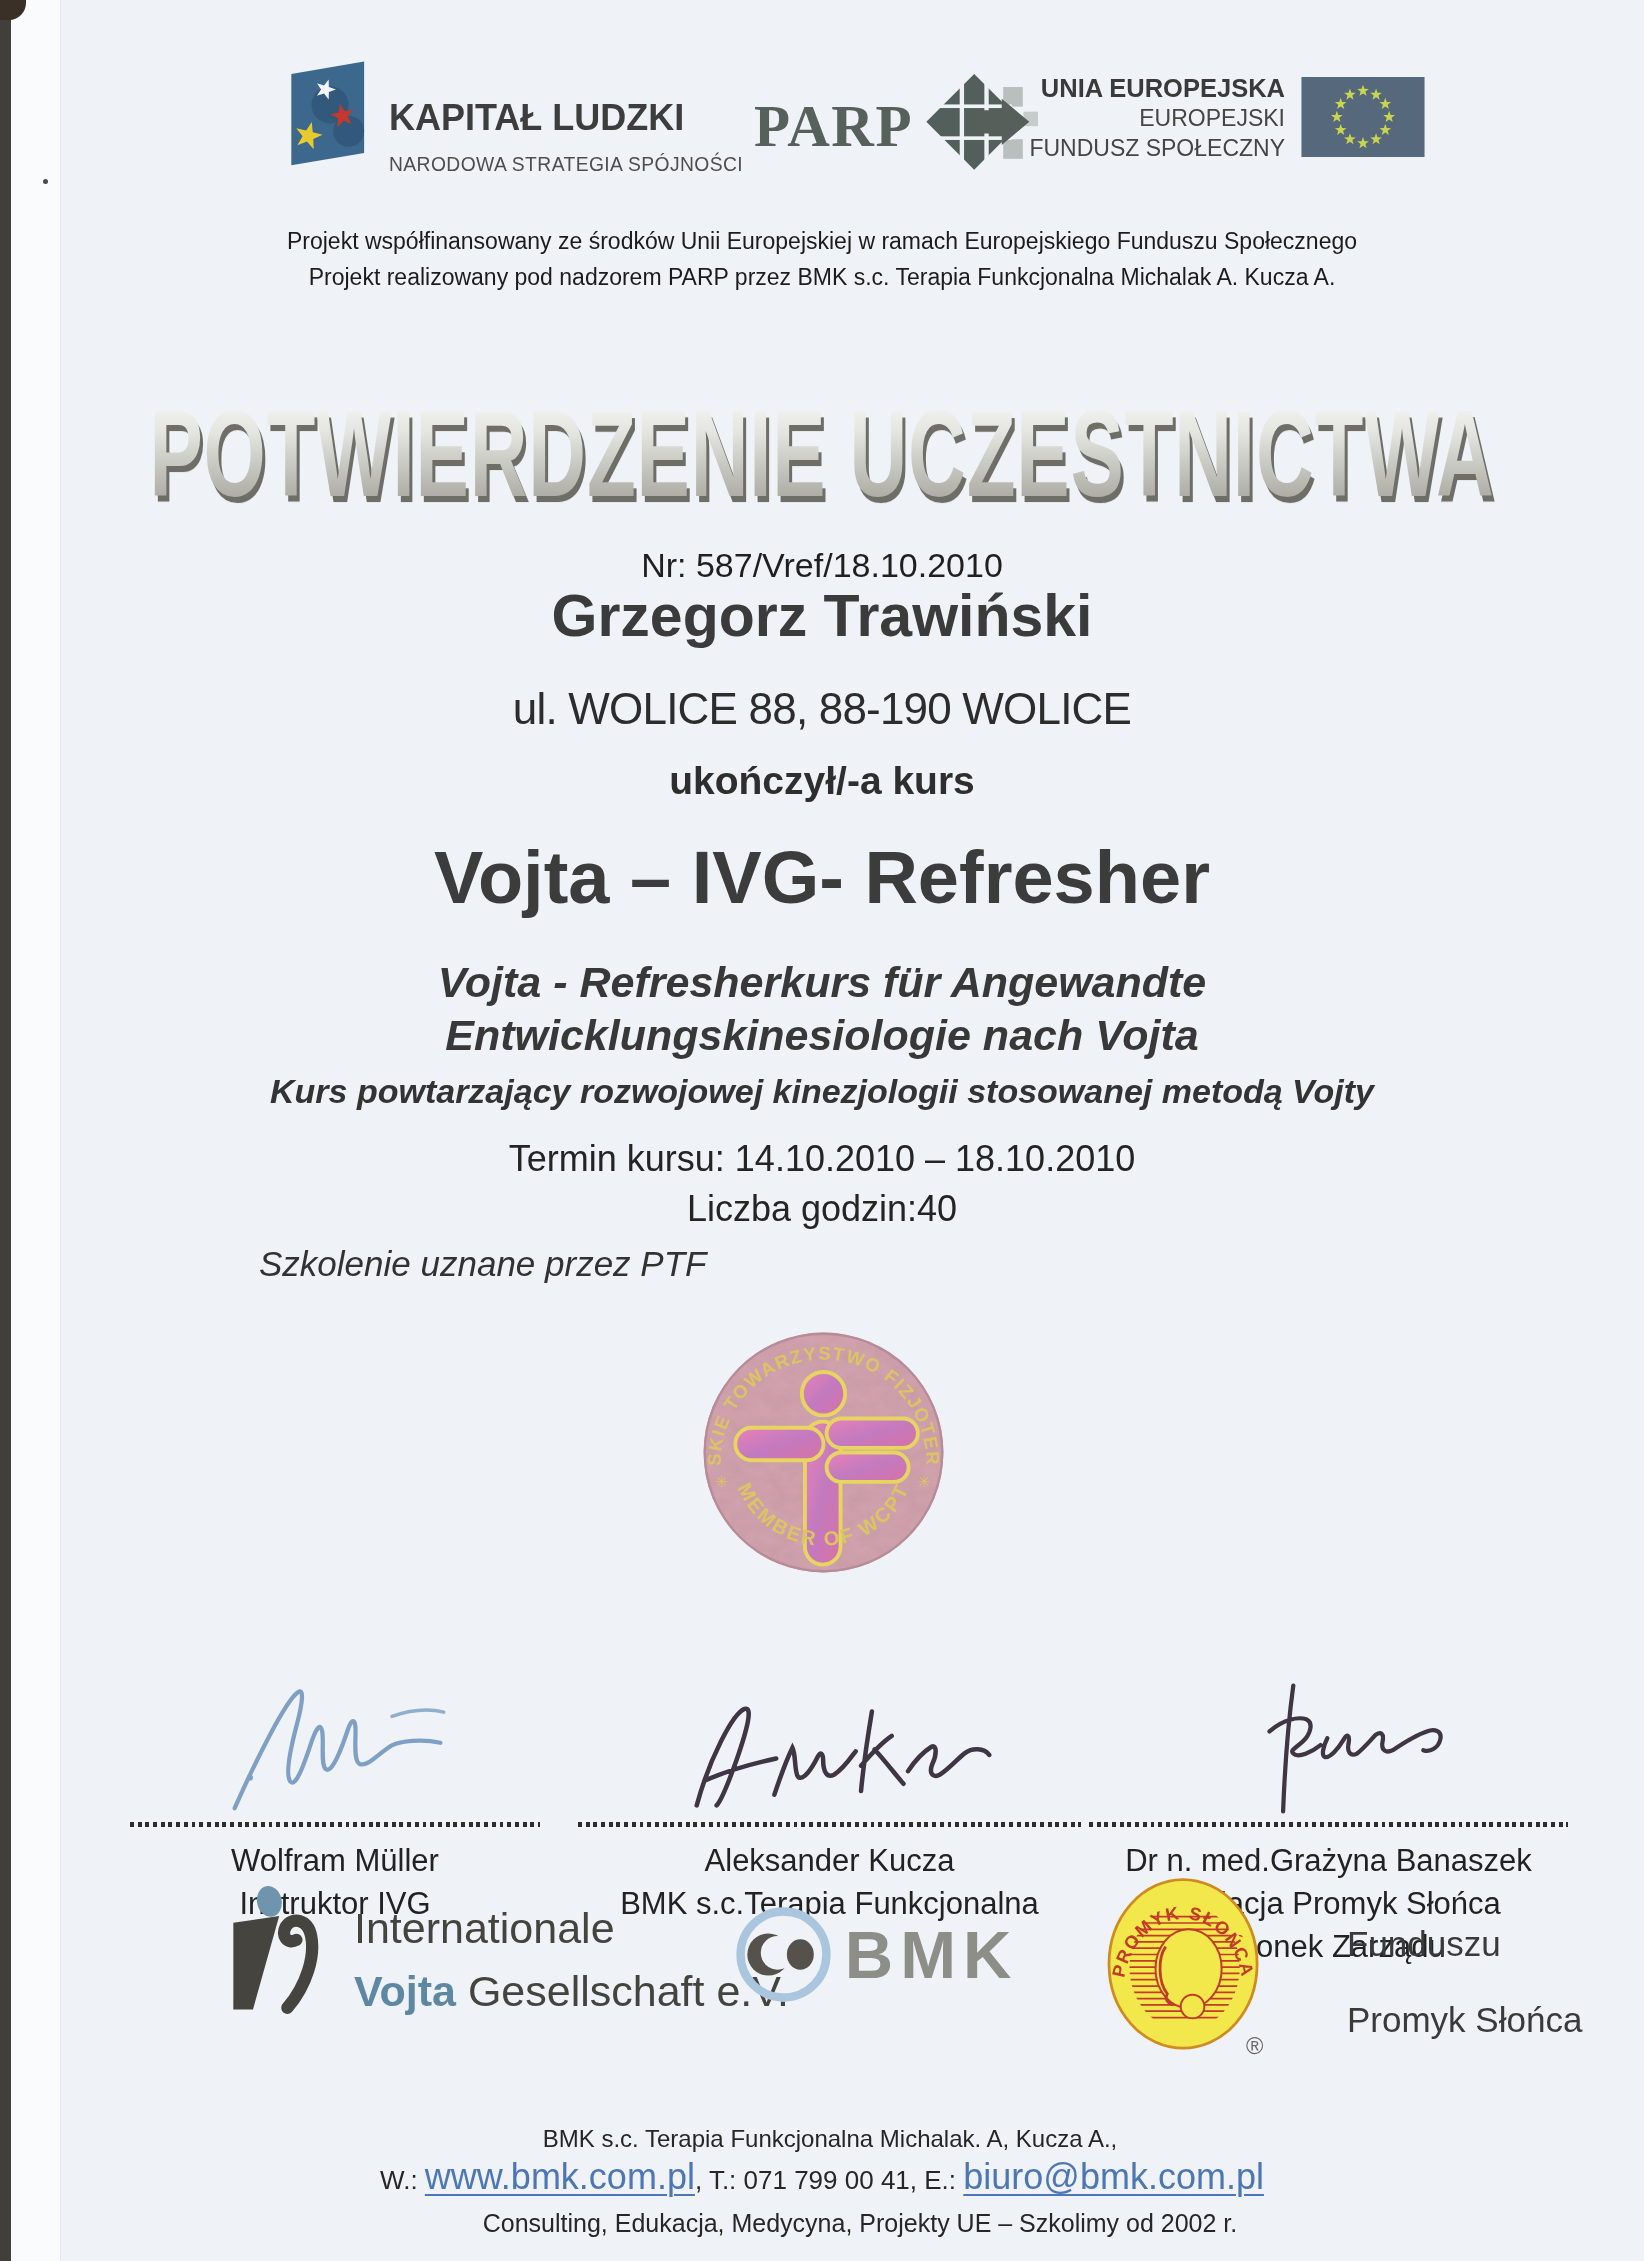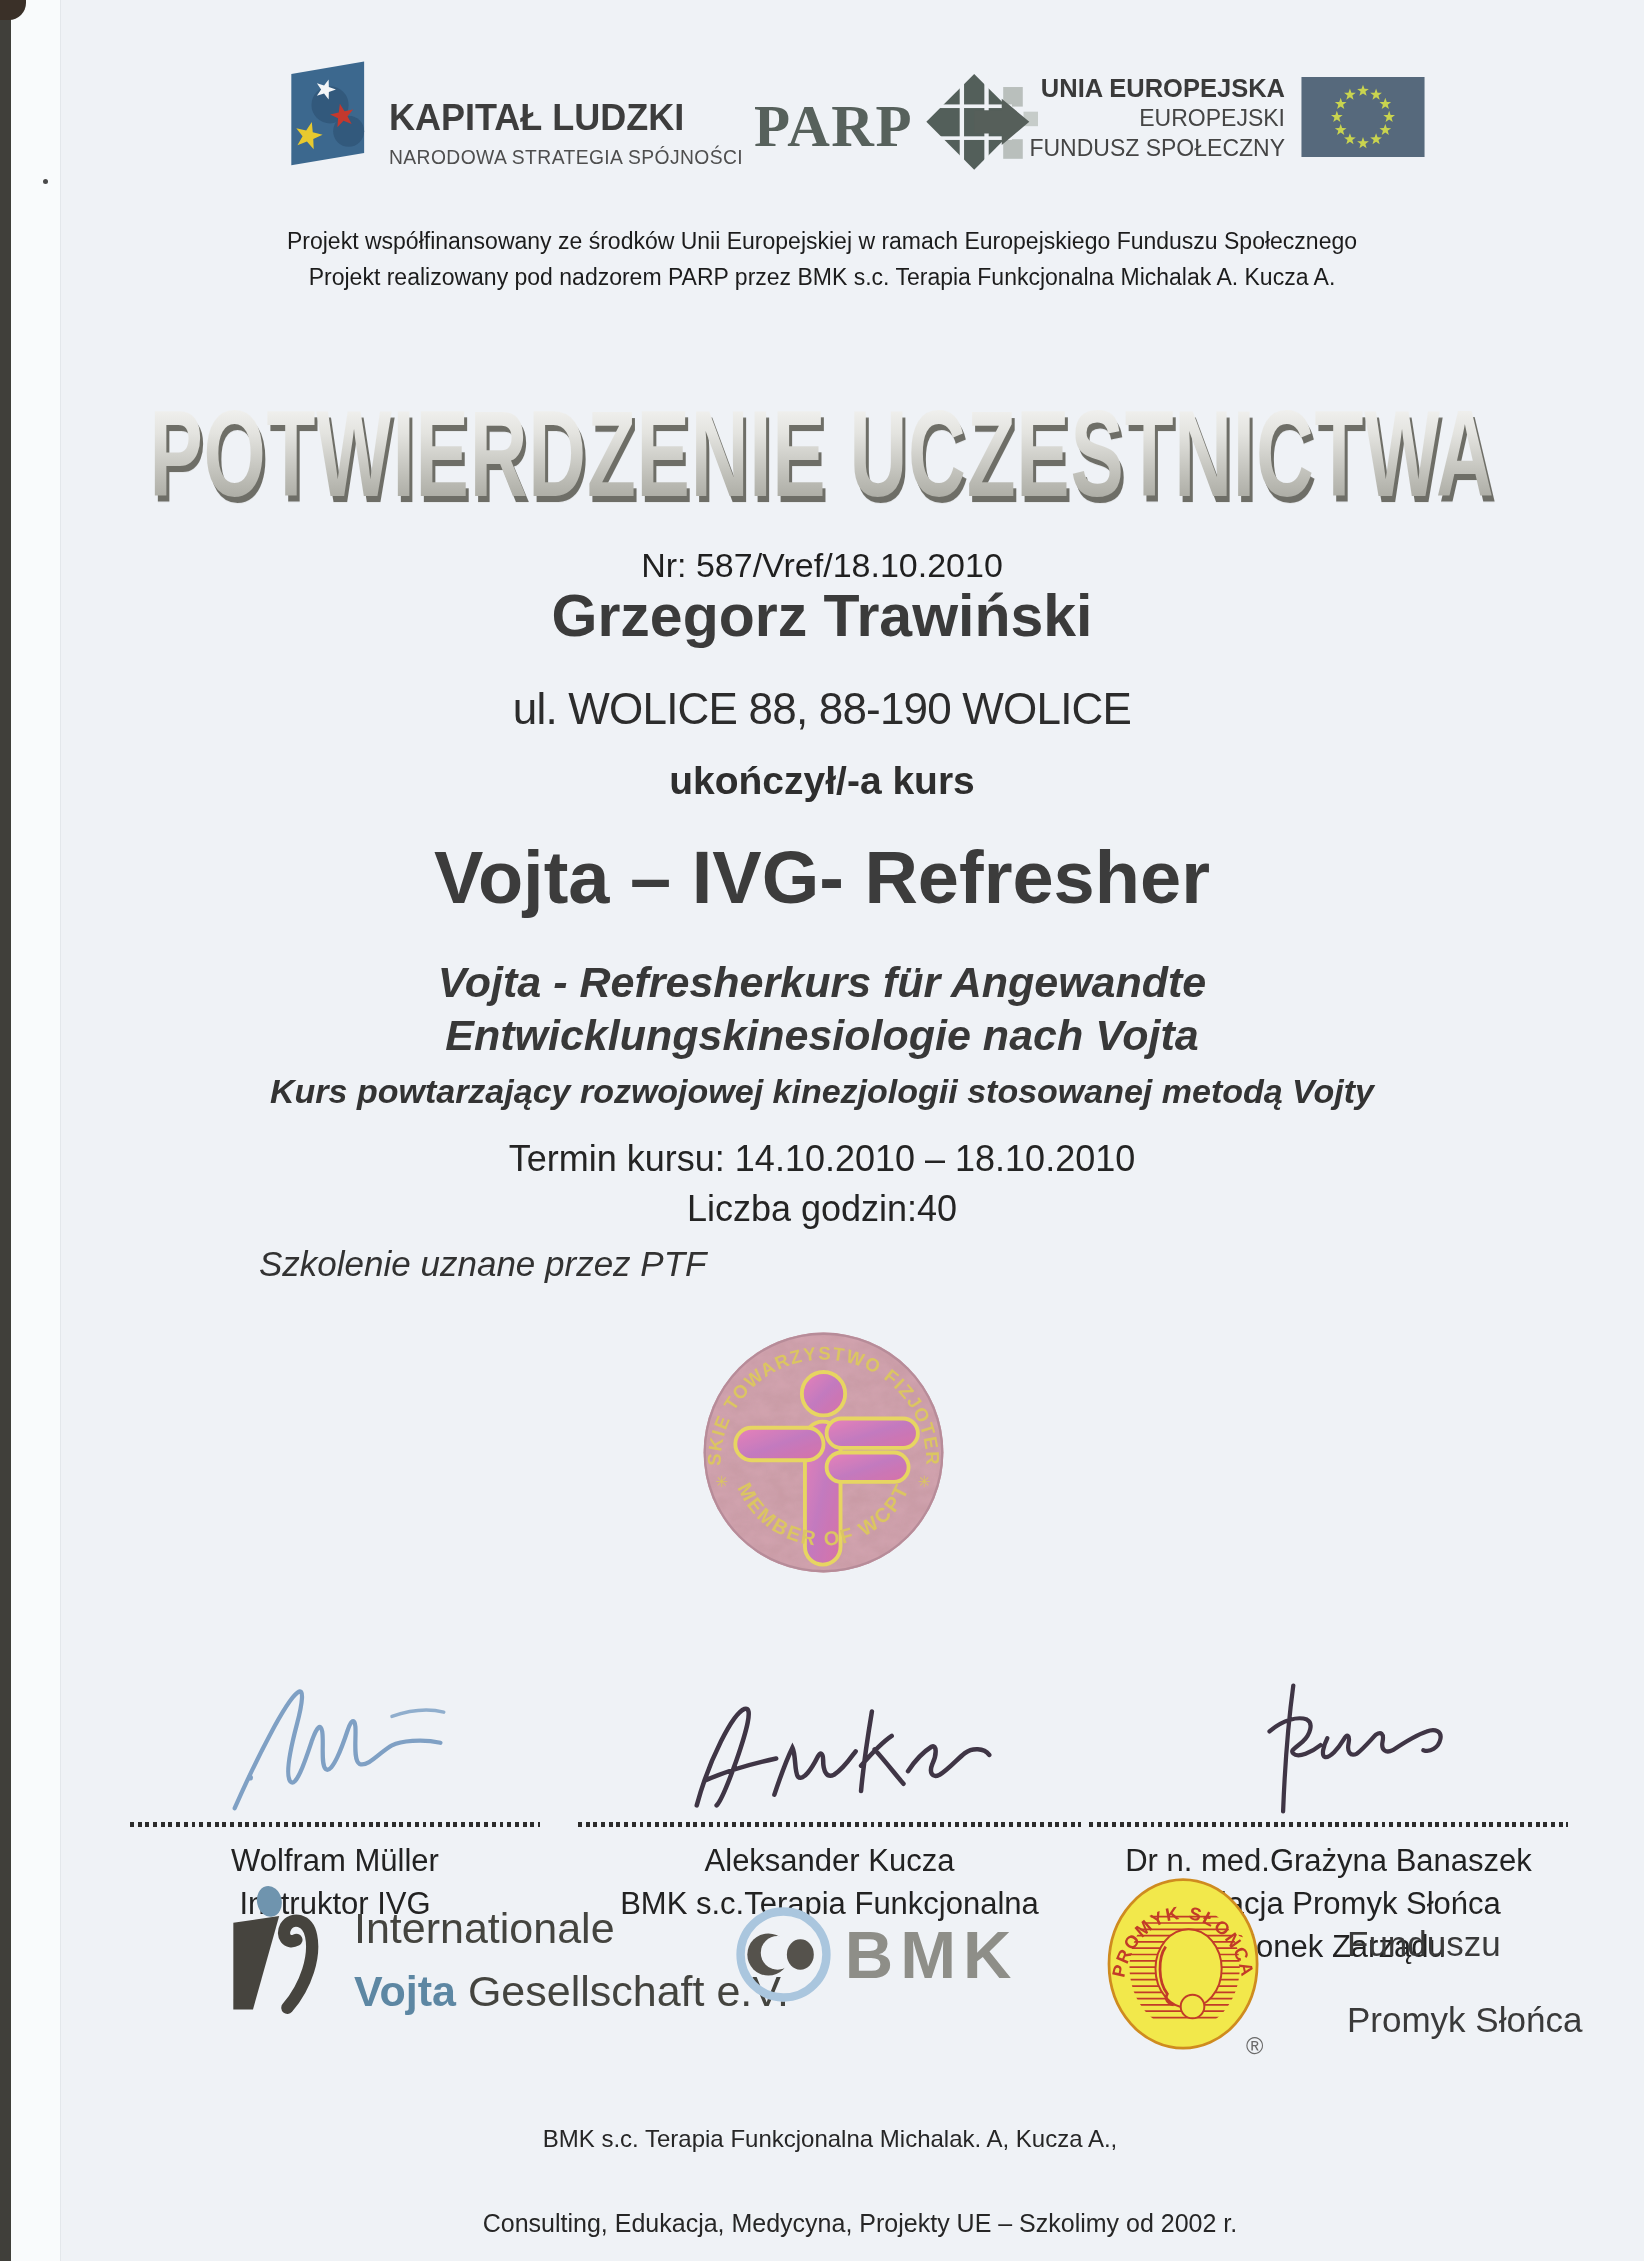--- a/index.html
+++ b/index.html
@@ -9,21 +9,21 @@
   
   .scan-edge{position:absolute;left:0;top:0;bottom:0;width:10.8px;background:#403f3a;}
   .scan-corner{position:absolute;left:0;top:0;width:26px;height:20px;background:#3a3028;border-bottom-right-radius:17px;}
   .scan-strip{position:absolute;left:10.8px;top:0;bottom:0;width:49px;background:#f9fbfc;border-right:1.5px solid #e3e7eb;}
   .speck{position:absolute;left:43px;top:179px;width:5.4px;height:5.4px;border-radius:50%;background:#4a4a4a;}
 
   
   .kl-block{left:285px;top:60px;display:flex;}
   .kl-text{margin-left:17px;padding-top:37px;}
   .kl-title{font-size:36px;font-weight:700;color:#3d3d3d;letter-spacing:0px;}
-  .kl-sub{font-size:19.3px;color:#4e4e4e;margin-top:8px;letter-spacing:0.4px;}
+  .kl-sub{font-size:19.3px;color:#4e4e4e;margin-top:15px;letter-spacing:0.4px;}
   .parp-block{left:754px;top:63px;display:flex;align-items:flex-start;}
   .parp-word{font-family:"Liberation Serif",serif;font-size:59px;font-weight:600;color:#57615c;margin-top:29px;letter-spacing:1.5px;}
   .eu-block{left:982px;top:74px;display:flex;}
   .eu-text{width:303px;text-align:right;}
   .eu-l1{font-size:25.5px;font-weight:700;color:#3a3a3a;}
   .eu-l2,.eu-l3{font-size:23px;color:#454545;margin-top:2.3px;}
   .cofinance{left:0;width:100%;top:223px;text-align:center;font-size:23px;line-height:36px;color:#1c1c1c;}
 
   
   .big-title{left:0;width:100%;top:385px;text-align:center;transform:scaleY(1.52);transform-origin:center top;}
@@ -303,16 +303,19 @@
       </text>
       <text x="180" y="232" font-size="30" fill="#6a6a6a">®</text>
     </svg>
   </div>
   <div class="promyk-caption">
     <div>Funduszu</div>
     <div>Promyk Słońca</div>
   </div>
 
   <div class="abs f1">BMK s.c. Terapia Funkcjonalna Michalak. A, Kucza A.,</div>
+  <div class="abs f2">
+    <span>W.: </span><span class="lnk">www.bmk.com.pl</span><span>, T.: 071 799 00 41, E.: </span><span class="lnk">biuro@bmk.com.pl</span>
+  </div>
   <div class="abs f3">Consulting, Edukacja, Medycyna, Projekty UE – Szkolimy od 2002 r.</div>
 
 </div>
 
 
 </body></html>

